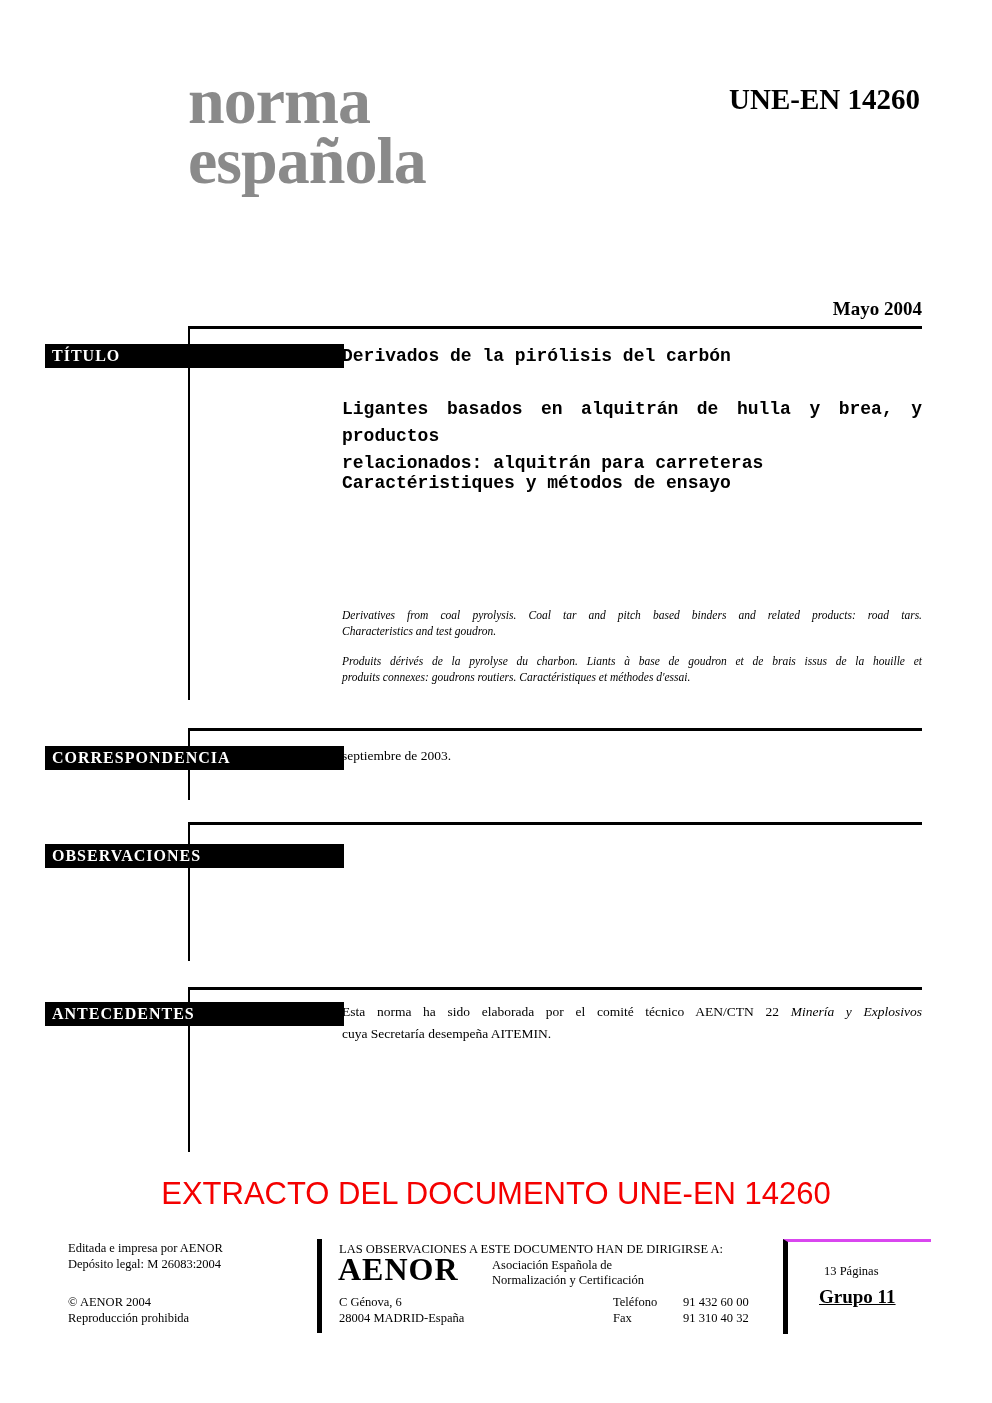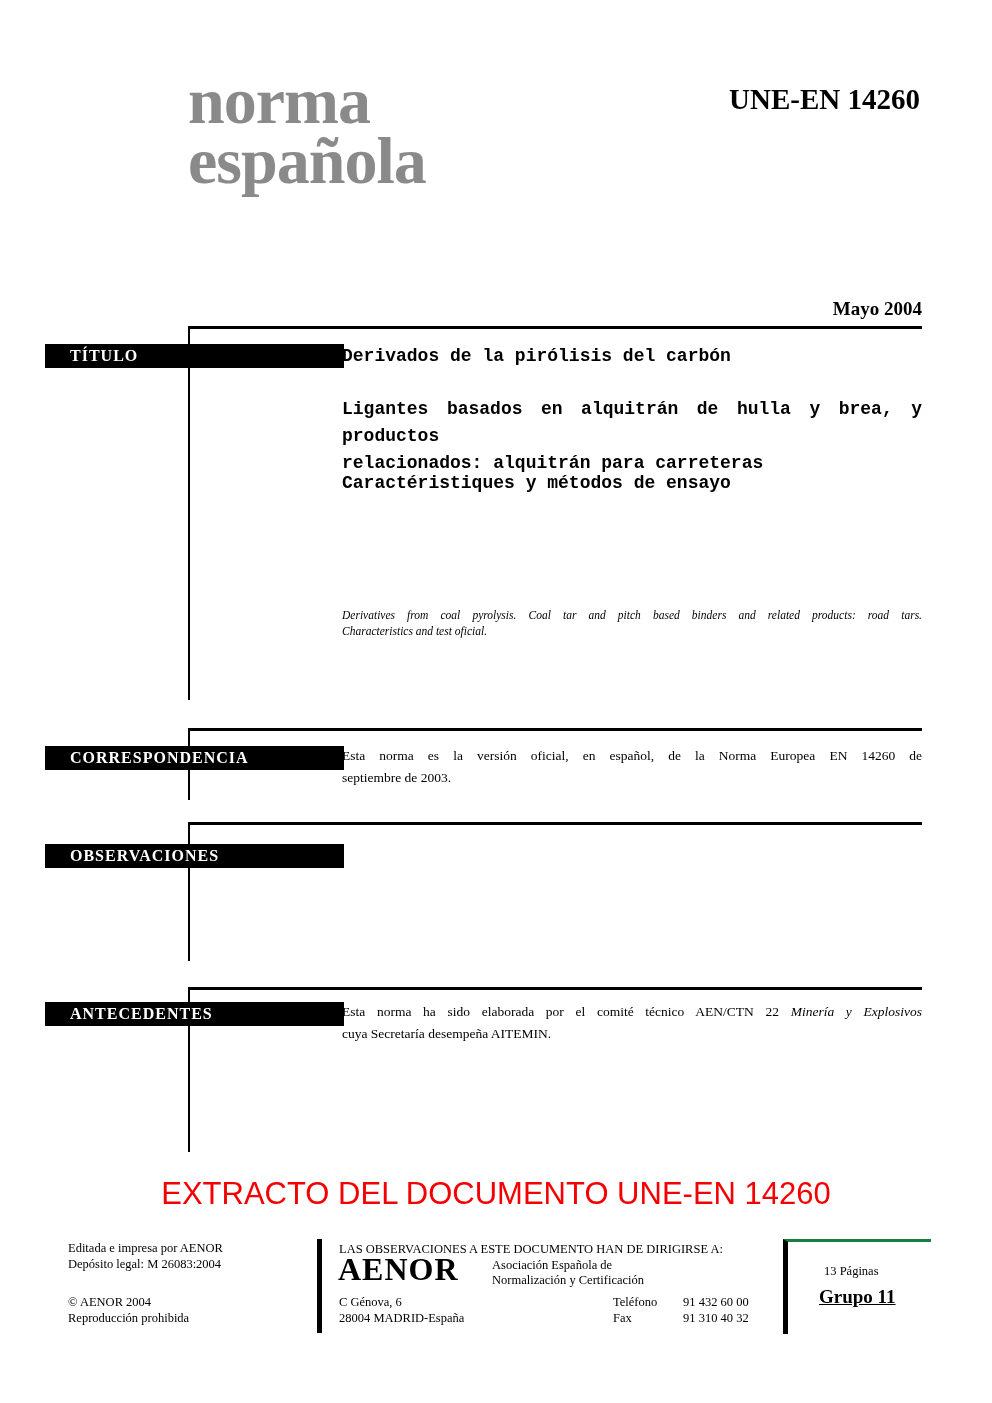--- a/index.html
+++ b/index.html
@@ -13,39 +13,39 @@
 
   .doc-code{position:absolute;right:72px;top:83px;font-size:29px;font-weight:bold;}
   .doc-date{position:absolute;right:70px;top:298px;font-size:19px;font-weight:bold;}
 
   
   .hline{position:absolute;left:189px;width:733px;height:3px;background:#000;}
   .vline{position:absolute;left:188px;width:2px;background:#000;}
 
   
   .label-box{position:absolute;left:45px;width:299px;height:24px;background:#000;color:#fff;
-             font-weight:bold;font-size:16px;line-height:24px;padding-left:25px;letter-spacing:1px;
+             font-weight:bold;font-size:16px;line-height:24px;padding-left:7px;letter-spacing:1px;
              box-sizing:border-box;}
 
   
   .bodycol{position:absolute;left:342px;width:580px;}
   .h-title{font-size:18px;font-weight:bold;line-height:27px;font-family:Liberation Mono, monospace;}
   .jfull{text-align:justify;text-align-last:justify;}
   .lang{font-style:italic;font-size:11.5px;line-height:15.5px;}
   .btxt{font-size:13.5px;line-height:21.5px;}
 
   .extracto{position:absolute;left:70px;top:1176px;width:852px;text-align:center;
             font-family:"Liberation Sans",sans-serif;font-size:31px;}
 
   
   .ftext{position:absolute;font-size:12.5px;line-height:16px;}
   .fbar{position:absolute;left:317px;top:1239px;width:5px;height:94px;background:#000;}
   .flogo{position:absolute;left:338px;top:1253px;font-size:32px;font-weight:bold;letter-spacing:1px;line-height:1;}
   .fbox{position:absolute;left:783px;top:1239px;width:148px;height:95px;box-sizing:border-box;
-        border-top:3px solid #15803d;border-left:5px solid #000;}
+        border-top:3px solid #d946ef;border-left:5px solid #000;}
   .fbox .pages{margin:22px 0 0 36px;font-size:12.5px;}
   .fbox .group{margin:7px 0 0 31px;font-size:19px;font-weight:bold;text-decoration:underline;}
 </style>
 </head>
 <body>
 
 <div class="page">
 
   <div class="brand-line brand-1" style="color: rgb(138, 138, 138);">norma</div>
   <div class="brand-line brand-2" style="color: rgb(138, 138, 138);">española</div>
@@ -68,25 +68,28 @@
 
   <div class="bodycol h-title" style="top:343px">Derivados de la pirólisis del carbón</div>
   <div class="bodycol h-title" style="top:396px">
     <div class="jfull">Ligantes basados en alquitrán de hulla y brea, y productos</div>
     <div>relacionados: alquitrán para carreteras</div>
   </div>
   <div class="bodycol h-title" style="top:470px">Caractéristiques y métodos de ensayo</div>
 
   <div class="bodycol lang" style="top:608px">
     <div class="jfull">Derivatives from coal pyrolysis. Coal tar and pitch based binders and related products: road tars.</div>
-    <div>Characteristics and test oficial.</div>
+    <div>Characteristics and test goudron.</div>
+  </div>
+  <div class="bodycol lang" style="top:654px">
+    <div class="jfull">Produits dérivés de la pyrolyse du charbon. Liants à base de goudron et de brais issus de la houille et</div>
+    <div>produits connexes: goudrons routiers. Caractéristiques et méthodes d'essai.</div>
   </div>
 
   <div class="bodycol btxt" style="top:745px">
-    <div class="jfull">Esta norma es la versión oficial, en español, de la Norma Europea EN 14260 de</div>
     <div>septiembre de 2003.</div>
   </div>
 
   <div class="bodycol btxt" style="top:1001px">
     <div class="jfull"><span>Esta norma ha sido elaborada por el comité técnico AEN/CTN 22 </span><i>Minería y Explosivos</i></div>
     <div>cuya Secretaría desempeña AITEMIN.</div>
   </div>
 
   <div class="extracto" style="color: rgb(244, 0, 0);">EXTRACTO DEL DOCUMENTO UNE-EN 14260</div>
 

